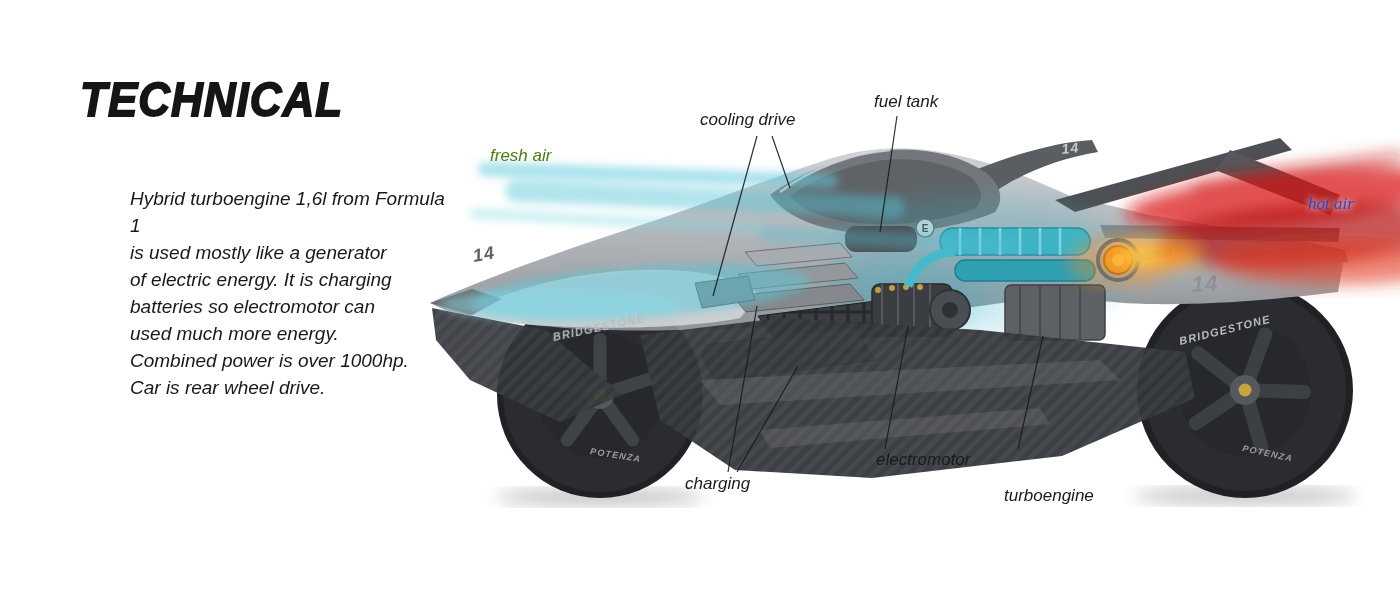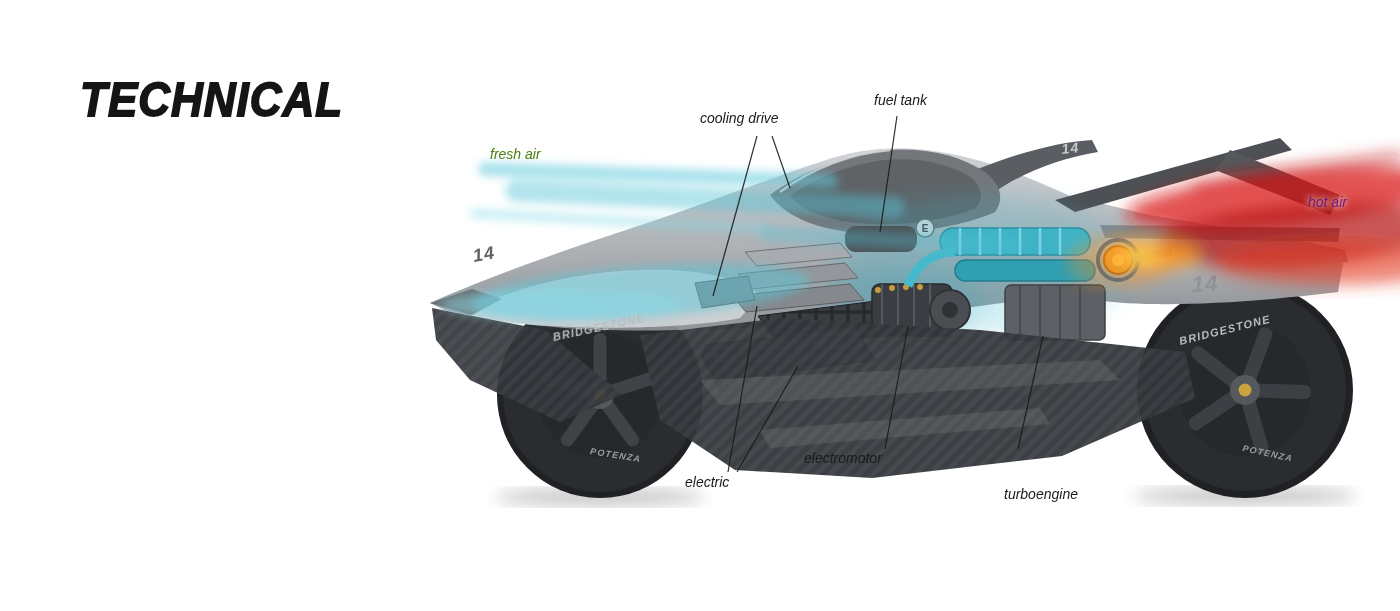--- a/index.html
+++ b/index.html
@@ -12,24 +12,24 @@
     font-size:44px;font-weight:bold;font-style:italic;color:#151515;
     letter-spacing:1px;-webkit-text-stroke:1.6px #151515;
     transform:scaleY(1.1);transform-origin:left top;
   }
   .desc{
     position:absolute;left:130px;top:186px;width:330px;margin:0;
     font-size:19px;font-style:italic;line-height:1.42;color:#191919;
     white-space:pre-line;
   }
   .label{
-    position:absolute;font-size:14px;font-style:italic;color:#1a1a1a;white-space:nowrap;
+    position:absolute;font-size:17px;font-style:italic;color:#1a1a1a;white-space:nowrap;
   }
   .label.fresh{color:#4d7c0f;}
-  .label.hot{color:#701a75;text-shadow:0 0 6px rgba(255,255,255,.85),0 0 10px rgba(255,255,255,.6);}
+  .label.hot{color:#1d4ed8;text-shadow:0 0 6px rgba(255,255,255,.85),0 0 10px rgba(255,255,255,.6);font-family:Liberation Serif, serif;}
   svg{position:absolute;left:0;top:0;}
   .tire-text{font-weight:bold;font-style:italic;letter-spacing:1.2px;}
 </style>
 </head>
 <body>
 
 <div class="stage">
 
   <svg width="1400" height="611" viewBox="0 0 1400 611">
     <defs>
@@ -199,22 +199,29 @@
 
     <g>
       <text class="tire-text" x="552" y="332" font-size="11" fill="#b9bcbe" transform="rotate(-12,596,328)">BRIDGESTONE</text>
       <text class="tire-text" x="1178" y="334" font-size="11" fill="#b9bcbe" transform="rotate(-14,1224,330)">BRIDGESTONE</text>
       <text class="tire-text" x="590" y="458" font-size="9" fill="#9a9da0" transform="rotate(9,615,455)">POTENZA</text>
       <text class="tire-text" x="1242" y="456" font-size="9" fill="#9a9da0" transform="rotate(12,1266,453)">POTENZA</text>
     </g>
   </svg>
 
   <h1 class="title">TECHNICAL</h1>
+  <p class="desc">Hybrid turboengine 1,6l from Formula 1
+is used mostly like a generator
+of electric energy. It is charging
+batteries so electromotor can
+used much more energy.
+Combined power is over 1000hp.
+Car is rear wheel drive.</p>
 
   <div class="label" style="left:700px;top:110px;">cooling drive</div>
   <div class="label" style="left:874px;top:92px;">fuel tank</div>
   <div class="label fresh" style="left:490px;top:146px;">fresh air</div>
   <div class="label hot" style="left:1308px;top:194px;">hot air</div>
-  <div class="label" style="left:685px;top:474px;">electric</div>
-  <div class="label" style="left:804px;top:450px;">electromotor</div>
+  <div class="label" style="left:685px;top:474px;">charging</div>
+  <div class="label" style="left:876px;top:450px;">electromotor</div>
   <div class="label" style="left:1004px;top:450px;margin-top:36px;">turboengine</div>
 
 </div>
 
 </body></html>

